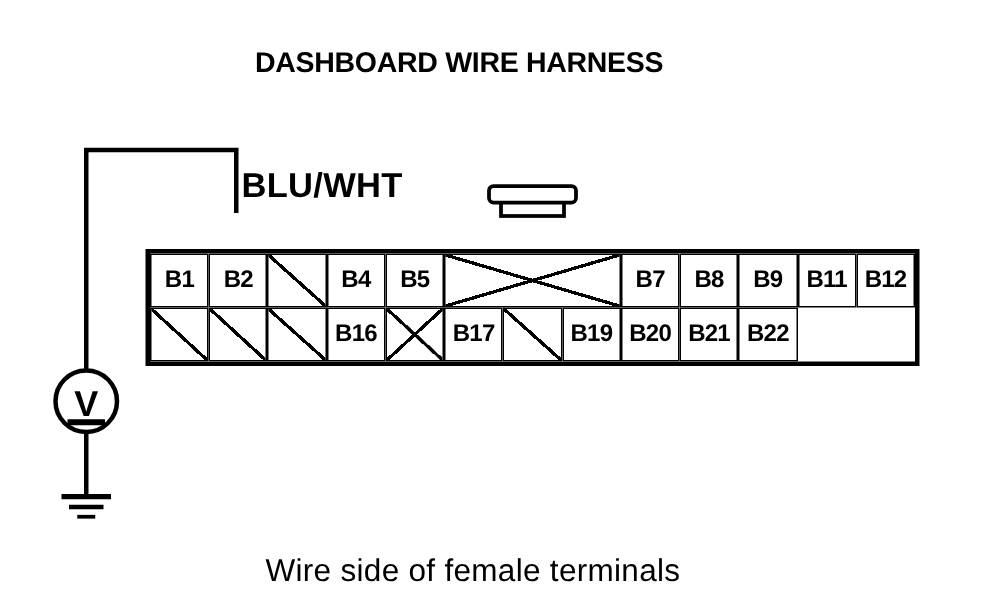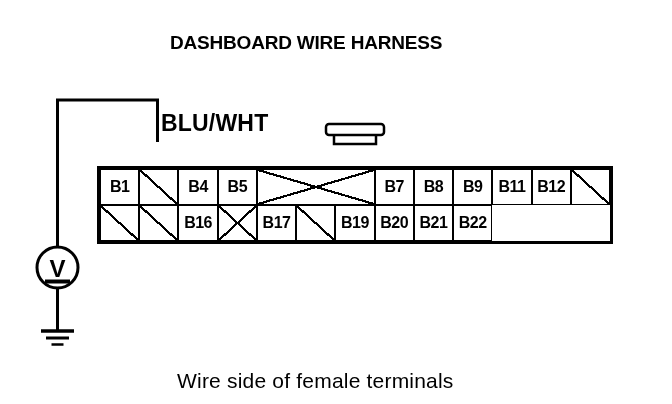--- a/index.html
+++ b/index.html
@@ -125,20 +125,21 @@
 
     <g>
       <line x1="41" y1="331" x2="74" y2="331" stroke="#000" stroke-width="3.5"></line>
       <line x1="46" y1="338" x2="69" y2="338" stroke="#000" stroke-width="3"></line>
       <line x1="51.5" y1="344.5" x2="63.5" y2="344.5" stroke="#000" stroke-width="2.5"></line>
     </g>
   </svg>
 
   <div class="connector-grid">
       <div class="cell pin">B1</div>
+      <div class="cell pin">B2</div>
       <div class="cell nc_slash"></div>
       <div class="cell pin">B4</div>
       <div class="cell pin">B5</div>
       <div class="cell blocked_x" style="grid-column: span 3;"></div>
       <div class="cell pin">B7</div>
       <div class="cell pin">B8</div>
       <div class="cell pin">B9</div>
       <div class="cell pin">B11</div>
       <div class="cell pin">B12</div>
       <div class="cell nc_slash"></div>

